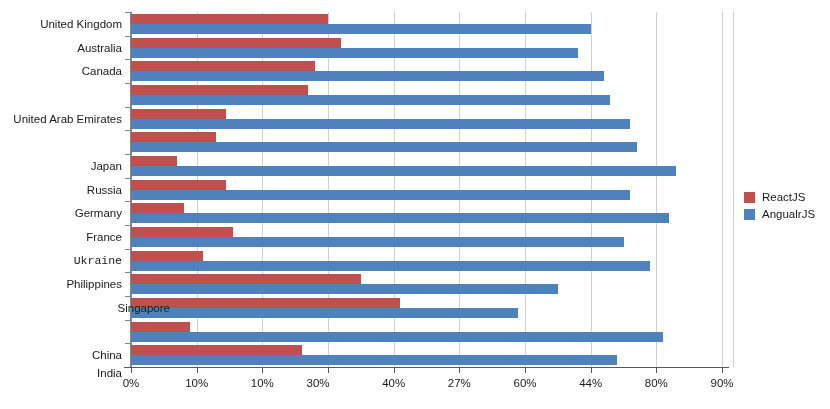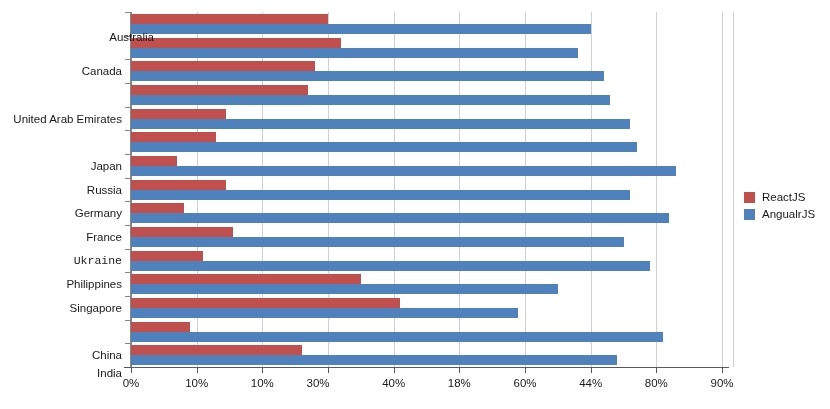--- a/index.html
+++ b/index.html
@@ -260,30 +260,31 @@
       <div class="y-tick" style="top: 201.333px;"></div>
       <div class="y-tick" style="top: 225px;"></div>
       <div class="y-tick" style="top: 248.667px;"></div>
       <div class="y-tick" style="top: 272.333px;"></div>
       <div class="y-tick" style="top: 296px;"></div>
       <div class="y-tick" style="top: 319.667px;"></div>
       <div class="y-tick" style="top: 343.333px;"></div>
       <div class="y-tick" style="top: 367px;"></div>
     </div>
   <div id="y-labels-wrap">
-      <div class="y-label" style="top: 31px; padding-left: 32px;">Australia</div>
+      <div class="y-label" style="top: 17.8333px;">United Kingdom</div>
+      <div class="y-label" style="top: 42px;">Australia</div>
       <div class="y-label" style="top: 65.1667px;">Canada</div>
       <div class="y-label" style="top: 112.5px;">United Arab Emirates</div>
       <div class="y-label" style="top: 159.833px;">Japan</div>
       <div class="y-label" style="top: 183.5px;">Russia</div>
       <div class="y-label" style="top: 207.167px;">Germany</div>
       <div class="y-label" style="top: 230.833px;">France</div>
       <div class="y-label" style="top: 254.5px; font-family: Liberation Mono, monospace;">Ukraine</div>
       <div class="y-label" style="top: 278.167px;">Philippines</div>
-      <div class="y-label" style="top: 301.833px;">Singapore</div>
+      <div class="y-label" style="top: 301.833px; margin-left: 48px;">Singapore</div>
       <div class="y-label" style="top: 325.5px; margin-top: 41px;">India</div>
       <div class="y-label" style="top: 349.167px;">China</div>
     </div>
 
   <div id="x-axis-line"></div>
   <div id="x-ticks">
       <div class="x-tick" style="left: 131px;"></div>
       <div class="x-tick" style="left: 196.667px;"></div>
       <div class="x-tick" style="left: 262.333px;"></div>
       <div class="x-tick" style="left: 328px;"></div>
@@ -293,21 +294,21 @@
       <div class="x-tick" style="left: 590.667px;"></div>
       <div class="x-tick" style="left: 656.333px;"></div>
       <div class="x-tick" style="left: 722px;"></div>
     </div>
   <div id="x-labels">
       <div class="x-label" style="left: 131px;">0%</div>
       <div class="x-label" style="left: 196.667px;">10%</div>
       <div class="x-label" style="left: 262.333px;">10%</div>
       <div class="x-label" style="left: 318px;">30%</div>
       <div class="x-label" style="left: 393.667px;">40%</div>
-      <div class="x-label" style="left: 459.333px;">18%</div>
+      <div class="x-label" style="left: 459.333px;">27%</div>
       <div class="x-label" style="left: 525px;">60%</div>
       <div class="x-label" style="left: 590.667px;">44%</div>
       <div class="x-label" style="left: 656.333px;">80%</div>
       <div class="x-label" style="left: 722px;">90%</div>
     </div>
 
   <div id="legend">
       <div class="legend-item">
         <span class="swatch" style="background: rgb(192, 80, 77);"></span>
         <span class="legend-label">ReactJS</span>

